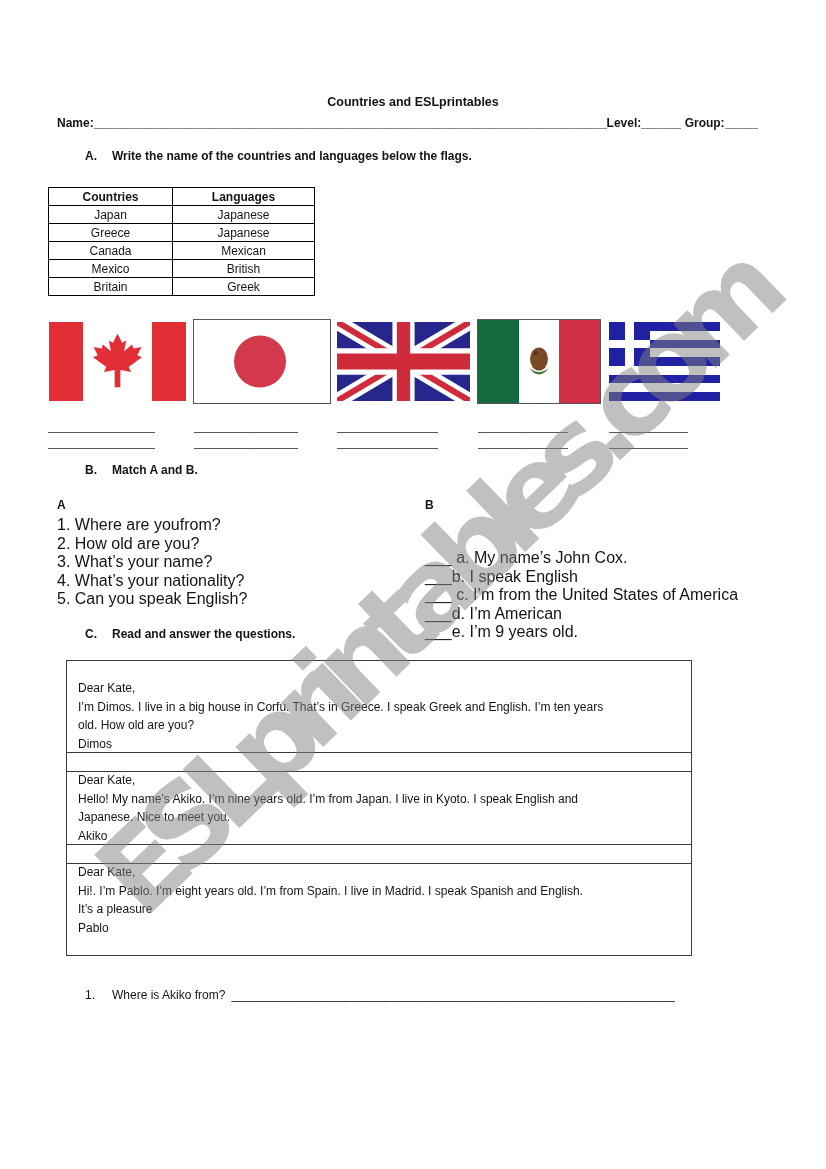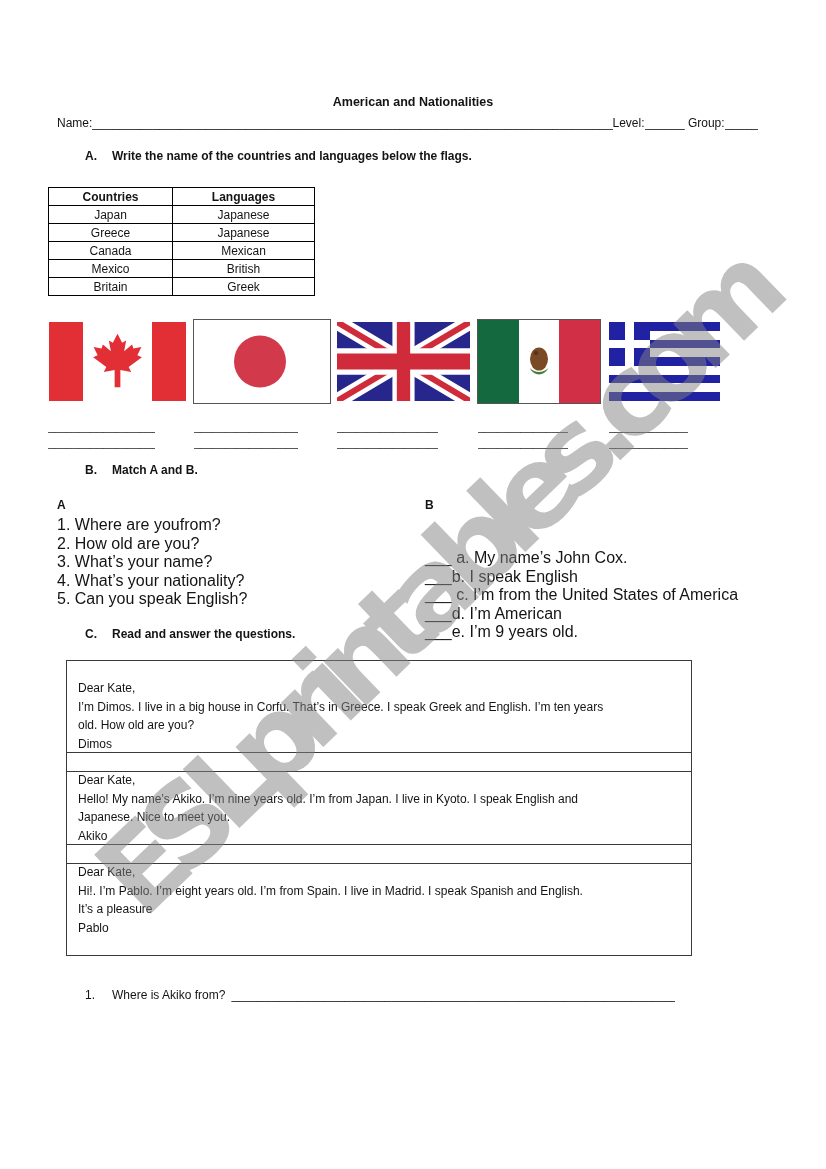--- a/index.html
+++ b/index.html
@@ -12,21 +12,21 @@
   #watermark{
     left:435px;top:585px;
     transform:translate(-50%,-50%) rotate(-44deg);
     font-family:"DejaVu Sans",sans-serif;
     font-weight:bold;font-size:112px;letter-spacing:-17px;
     color:var(--watermark-gray,#828282);opacity:.5;
     white-space:nowrap;z-index:9;pointer-events:none;
   }
   
   #title{left:0;right:0;top:95px;text-align:center;font-weight:bold;font-size:12.5px;}
-  #name-line{left:57px;top:116px;width:701px;display:flex;align-items:baseline;font-weight:normal;font-size:12px;white-space:nowrap;}
+  #name-line{left:57px;top:116px;width:701px;display:flex;align-items:baseline;font-weight:bold;font-size:12px;white-space:nowrap;}
   #name-line .fill{flex:1;overflow:hidden;}
   #name-line .short{overflow:hidden;}
   
   .sec-head{display:flex;font-weight:bold;font-size:12px;}
   .sec-head .ltr{width:27px;flex:0 0 27px;}
   #head-a{left:85px;top:149px;}
   #head-b{left:85px;top:463px;}
   #head-c{left:85px;top:627px;}
   
   #tbl{left:48px;top:187px;}
@@ -66,21 +66,21 @@
   #question .q-ltr{width:27px;flex:0 0 27px;}
   #question .fill{flex:1;overflow:hidden;margin-left:6px;}
 </style>
 </head>
 <body>
 
 <div id="page">
 
   <div id="watermark" class="abs">ESLprintables.com</div>
 
-  <div id="title" class="abs">American and Nationalities</div>
+  <div id="title" class="abs">Countries and ESLprintables</div>
 
   <div id="name-line" class="abs">
     <span>Name:</span>
     <span class="fill">________________________________________________________________________________</span>
     <span>Level:</span>
     <span class="short">______</span>
     <span>&nbsp;</span>
     <span>Group:</span>
     <span class="short">_____</span>
   </div>

